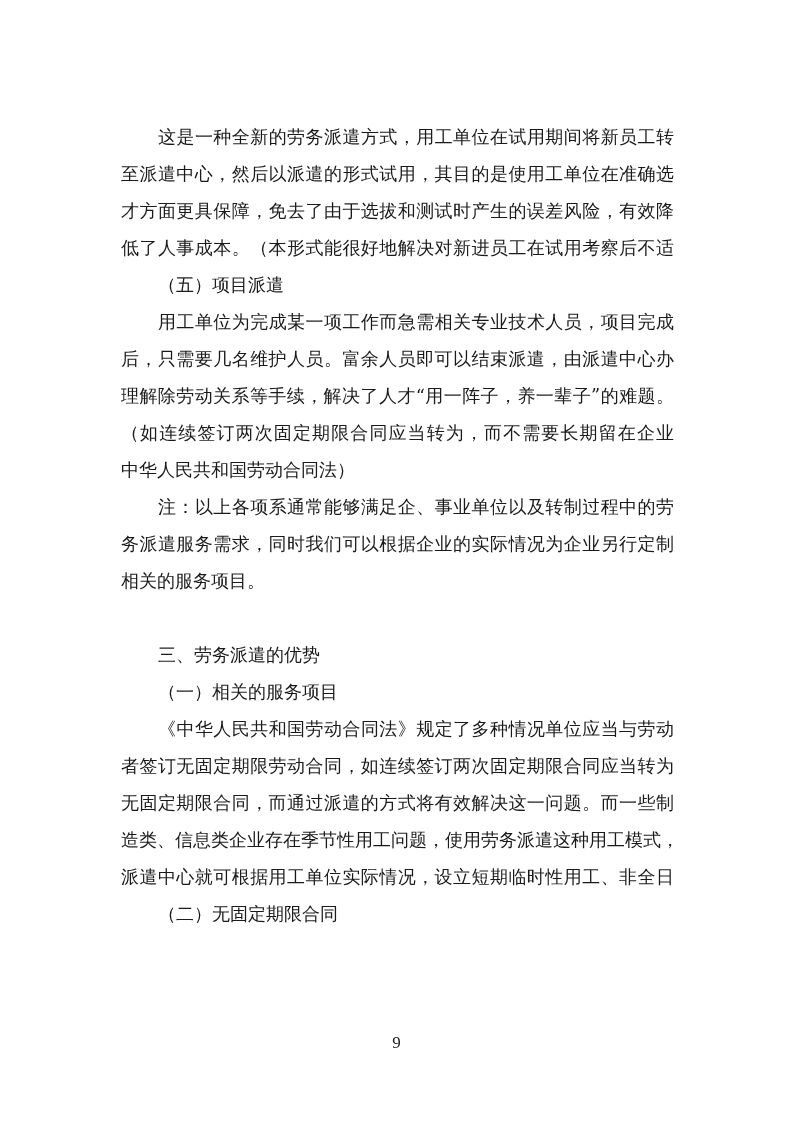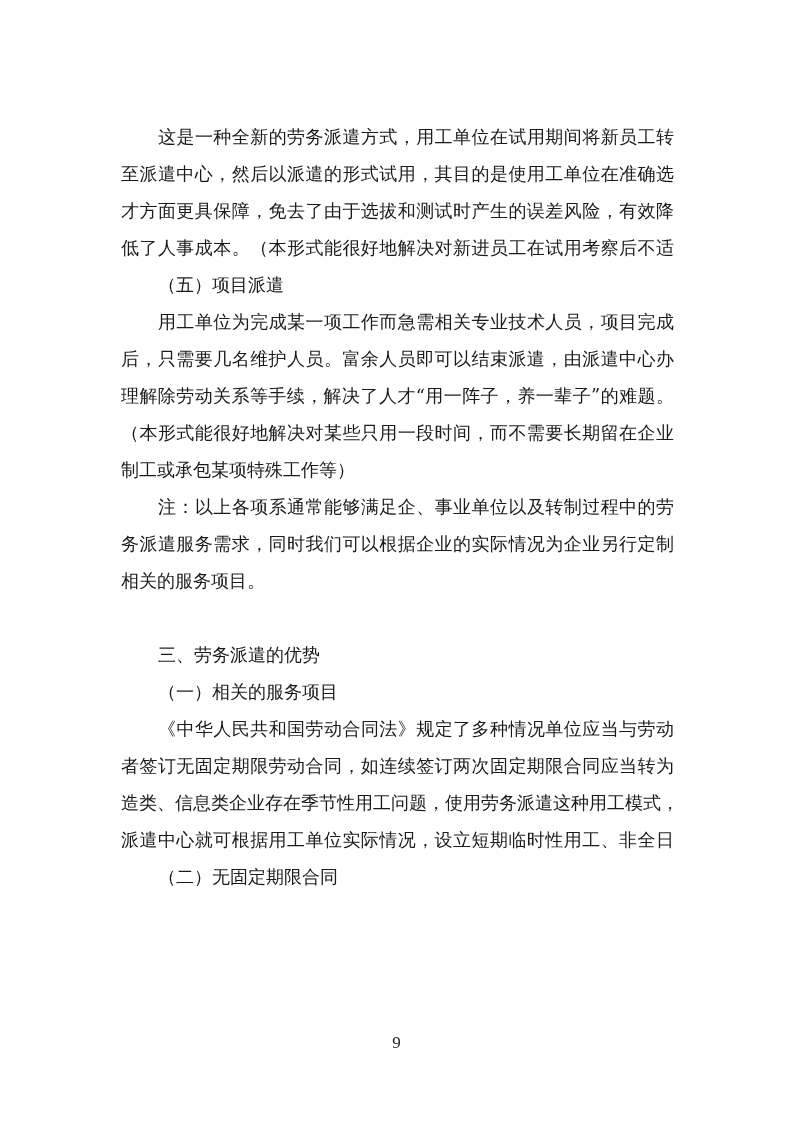--- a/index.html
+++ b/index.html
@@ -25,36 +25,37 @@
     <div class="line">才方面更具保障，免去了由于选拔和测试时产生的误差风险，有效降</div>
     <div class="line">低了人事成本。（本形式能很好地解决对新进员工在试用考察后不适</div>
   </div>
 
   <div class="line last indent">（五）项目派遣</div>
 
   <div>
     <div class="line indent">用工单位为完成某一项工作而急需相关专业技术人员，项目完成</div>
     <div class="line">后，只需要几名维护人员。富余人员即可以结束派遣，由派遣中心办</div>
     <div class="line">理解除劳动关系等手续，解决了人才“用一阵子，养一辈子”的难题。</div>
-    <div class="line">（本形式能很好地解决对某些只用一段时间，而不需要长期留在企业</div>
-    <div class="line last">制工或承包某项特殊工作等）</div>
+    <div class="line">（如连续签订两次固定期限合同应当转为，而不需要长期留在企业</div>
+    <div class="line last">中华人民共和国劳动合同法）</div>
   </div>
 
   <div>
     <div class="line indent">注：以上各项系通常能够满足企、事业单位以及转制过程中的劳</div>
     <div class="line">务派遣服务需求，同时我们可以根据企业的实际情况为企业另行定制</div>
     <div class="line last">相关的服务项目。</div>
   </div>
   <div class="blank"></div>
 
   <div class="line last indent">三、劳务派遣的优势</div>
   <div class="line last indent">（一）相关的服务项目</div>
 
   <div>
     <div class="line indent">《中华人民共和国劳动合同法》规定了多种情况单位应当与劳动</div>
     <div class="line">者签订无固定期限劳动合同，如连续签订两次固定期限合同应当转为</div>
+    <div class="line">无固定期限合同，而通过派遣的方式将有效解决这一问题。而一些制</div>
     <div class="line">造类、信息类企业存在季节性用工问题，使用劳务派遣这种用工模式，</div>
     <div class="line">派遣中心就可根据用工单位实际情况，设立短期临时性用工、非全日</div>
   </div>
   <div class="line last indent">（二）无固定期限合同</div>
 </div>
 
 <div class="pagenum">9</div>
 
 </body></html>

